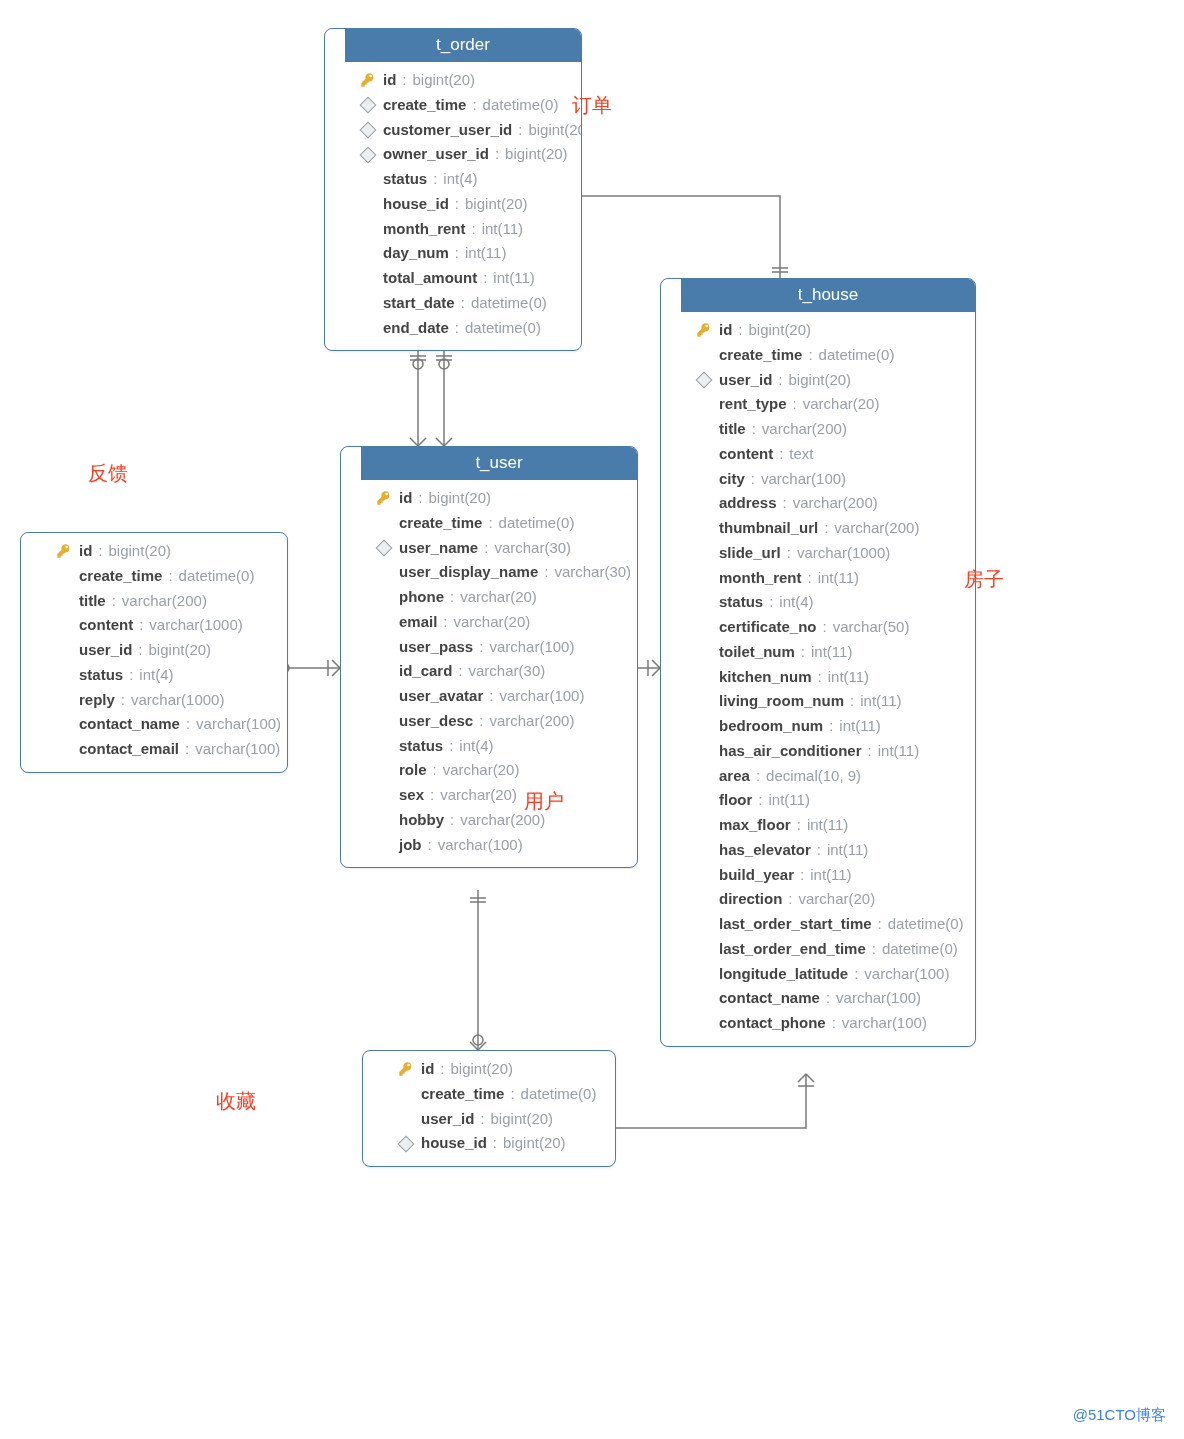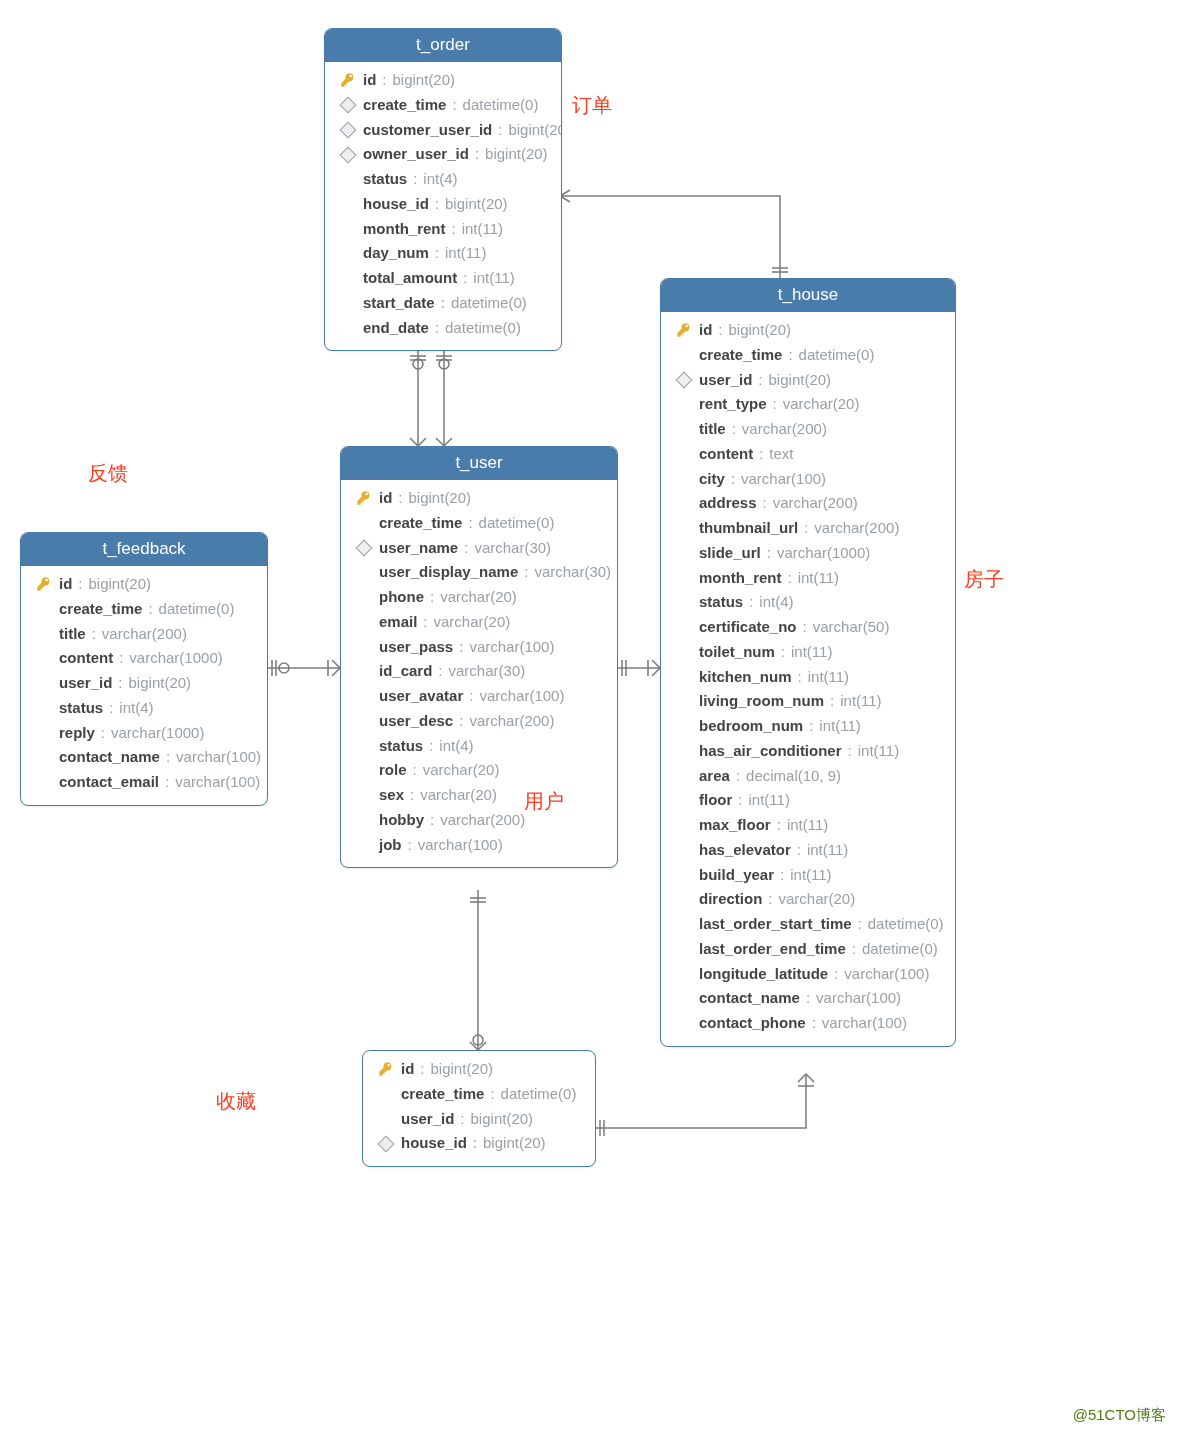--- a/index.html
+++ b/index.html
@@ -11,20 +11,21 @@
     height: 1439px;
     position: relative;
   }
   .entity {
     position: absolute;
     border: 1px solid #4a7cab;
     border-radius: 8px;
     background: #fff;
     box-shadow: 0 1px 2px rgba(0,0,0,0.08);
     overflow: hidden;
+    padding-left: 20px;
   }
   .entity-header {
     background: #4a7cab;
     color: #fff;
     text-align: center;
     padding: 6px 0 7px 0;
     font-size: 17px;
     font-weight: 500;
   }
   .fields {
@@ -63,21 +64,21 @@
   .annotation {
     position: absolute;
     color: #ff3b1f;
     font-size: 20px;
     font-weight: 400;
   }
   .watermark {
     position: absolute;
     right: 18px;
     bottom: 14px;
-    color: #4d7c0f;
+    color: #3b82f6;
     font-size: 15px;
   }
   svg.connector {
     position: absolute;
     overflow: visible;
     pointer-events: none;
   }
   .cline { stroke: #7a7a7a; stroke-width: 1.5; fill: none; }
 </style>
 </head>
@@ -295,21 +296,20 @@
         </div>
         <div class="field-row">
           <span class="icon-slot"></span>
           <span class="fname">job</span>
           <span class="ftype">: </span>
           <span class="ftype">varchar(100)</span>
         </div>
       </div>
     </div>
     <div class="entity" style="left: 20px; top: 532px; width: 246px;">
-      <div class="entity-header">t_feedback</div>
       <div class="fields">
         <div class="field-row">
           <span class="icon-slot key-icon">
             <svg viewBox="0 0 24 24">
               <path fill="#e6ae2f" d="M14 2a6 6 0 0 0-5.65 8L2 16.35V22h5v-3h3v-3h2l1.65-1.65A6 6 0 1 0 14 2zm2 6a2 2 0 1 1 2-2 2 2 0 0 1-2 2z"></path>
             </svg>
           </span>
           <span class="fname">id</span>
           <span class="ftype">: </span>
           <span class="ftype">bigint(20)</span>

